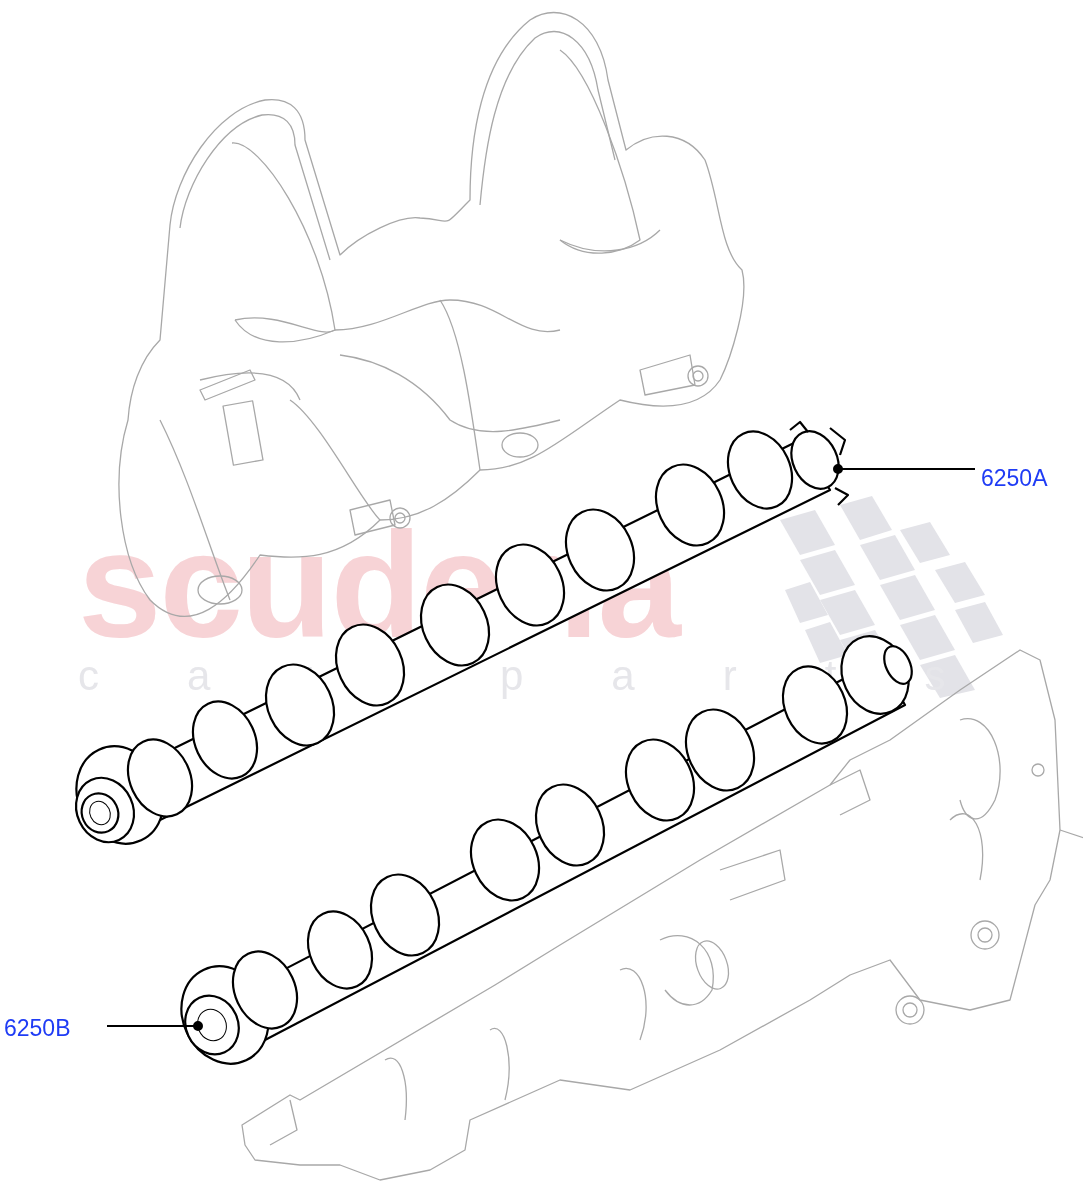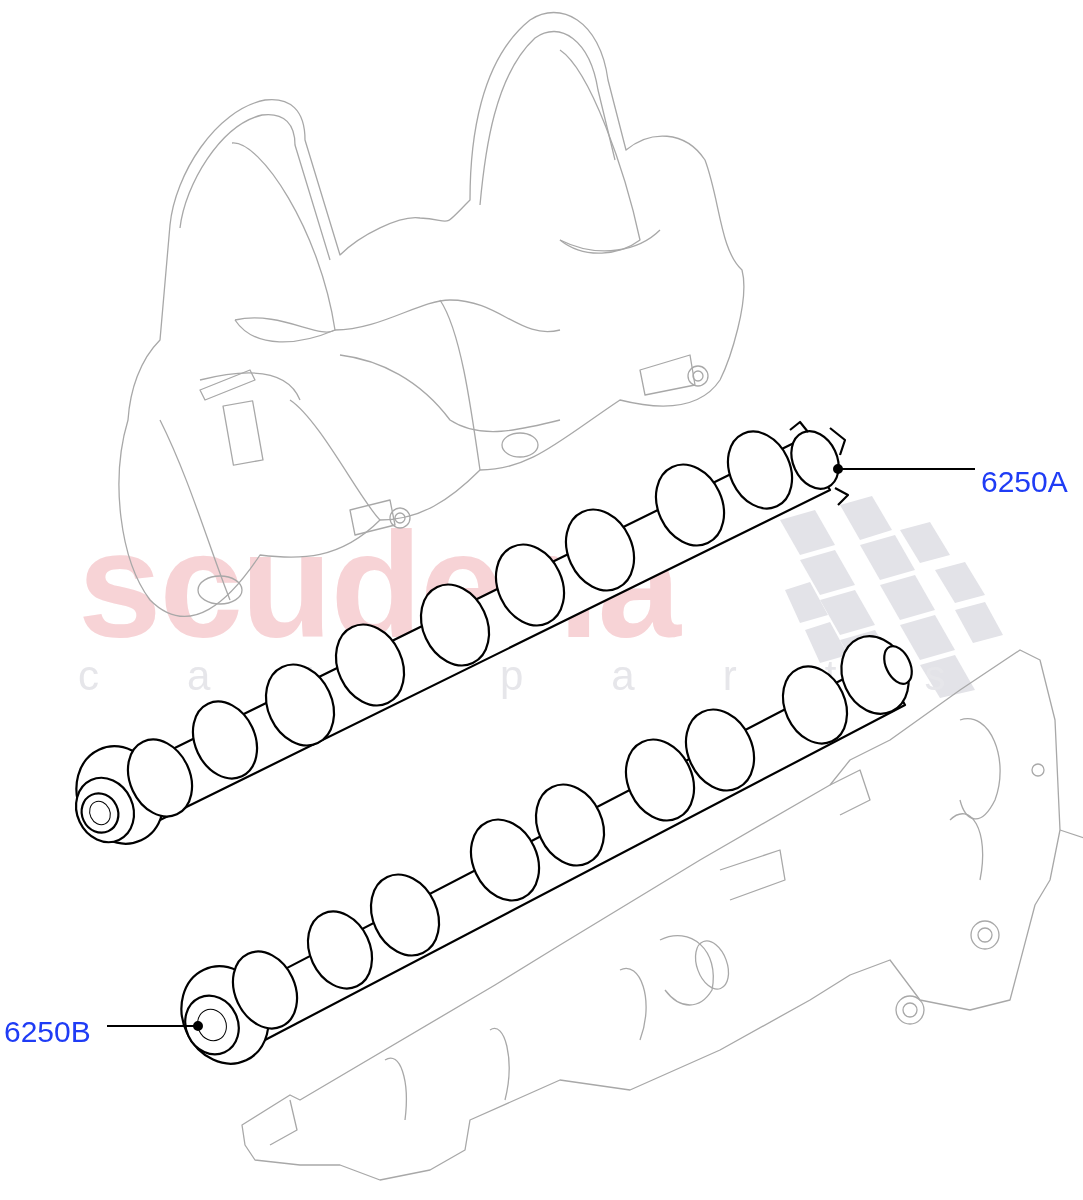--- a/index.html
+++ b/index.html
@@ -1,20 +1,20 @@
 <!DOCTYPE html>
 <html><head>
   <meta charset="utf-8">
   <style>
     html, body { margin: 0; padding: 0; background: #ffffff; }
     body { width: 1083px; height: 1200px; position: relative; overflow: hidden; font-family: "Liberation Sans", sans-serif; }
     #stage { position: absolute; left: 0; top: 0; width: 1083px; height: 1200px; }
     .wm-word { position: absolute; font-family: "Liberation Sans", sans-serif; font-weight: 700; color: #f7d3d6; letter-spacing: -2px; }
     .wm-sub { position: absolute; font-family: "Liberation Sans", sans-serif; color: #e6e6ea; letter-spacing: 88px; }
-    .callout-label { position: absolute; font-family: "Liberation Sans", sans-serif; font-size: 30px; color: #1f3cf5; line-height: 1; }
+    .callout-label { position: absolute; font-family: "Liberation Sans", sans-serif; font-size: 23px; color: #1f3cf5; line-height: 1; }
     svg { position: absolute; left: 0; top: 0; }
   </style>
 </head>
 <body>
 
 <div id="stage">
 
   <svg width="1083" height="1200">
     <g fill="#e3e3e8">
       <polygon points="780,520 815,510 835,545 800,555"></polygon>

